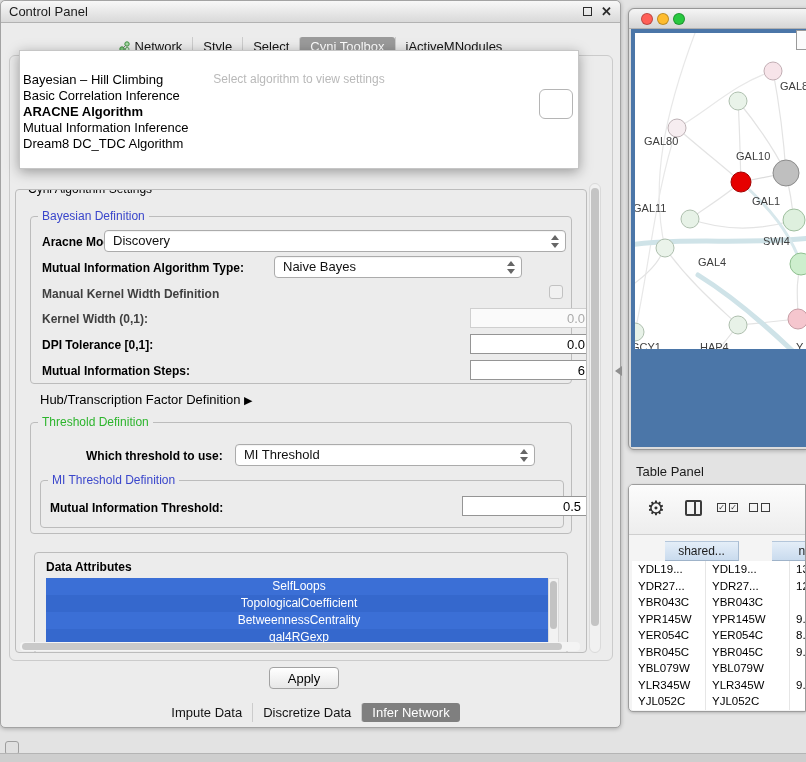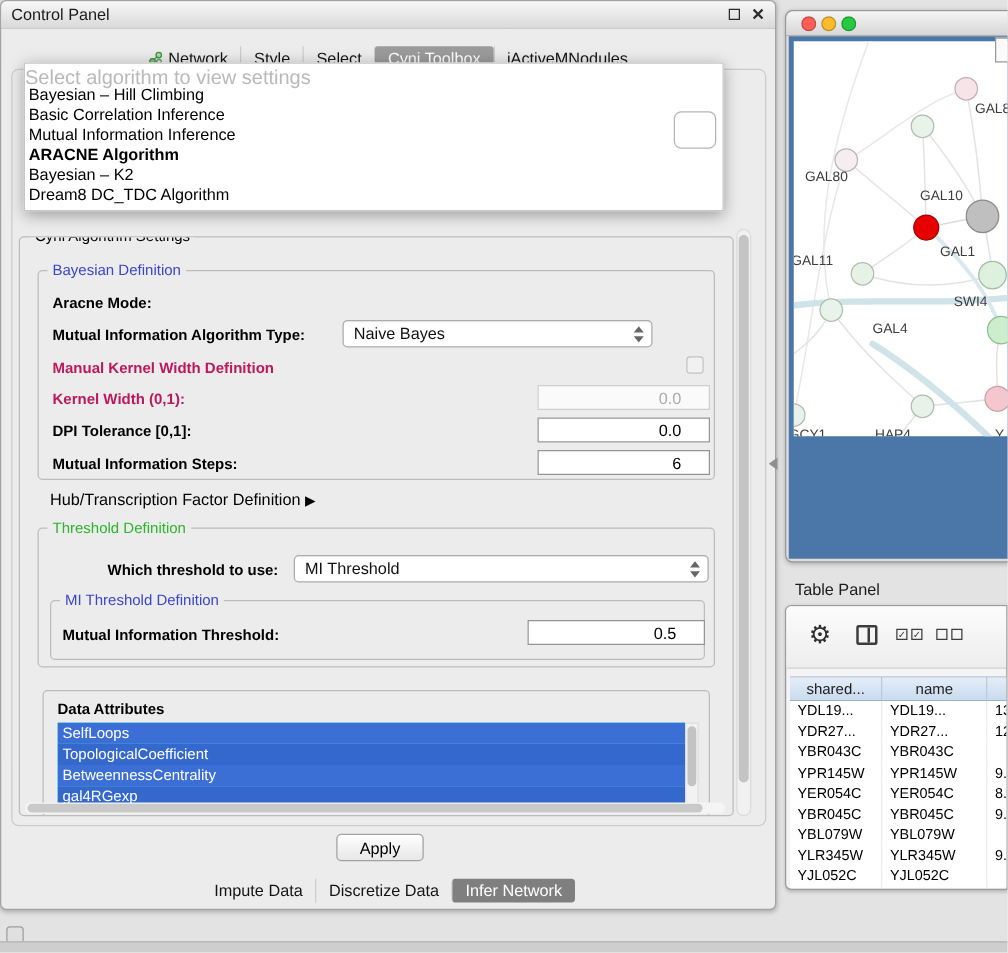--- a/index.html
+++ b/index.html
@@ -39,53 +39,53 @@
     border:1px solid #cbcbcb; border-radius:6px; }
 
   
   #combo-stub { position:absolute; left:538px; top:88px; width:34px; height:30px;
     border:1px solid #b5b5b5; border-radius:6px; z-index:30; }
 
   
   #algo-popup { position:absolute; left:18px; top:49px; width:560px; height:119px;
     background:#fff; border:1px solid #c6c6c6;
     box-shadow:0 3px 12px rgba(0,0,0,.35); z-index:20; }
-  #algo-popup .ph { color:#b9b9b9; font-size:16px; padding-top:3px; height:17px; }
+  #algo-popup .ph { text-align:center; color:#b9b9b9; font-size:12px; padding-top:21px; height:17px; }
   .opt { height:16px; line-height:16px; font-size:13px; padding-left:3px; color:#000; white-space:nowrap; }
   .opt.sel { font-weight:bold; }
 
   
   .group { position:absolute; border:1px solid #bcbcbc; border-radius:4px; }
   #settings-group { left:14px; top:188px; width:572px; height:464px; overflow:hidden; background:#ececec; }
   .gtitle { position:absolute; background:#ececec; padding:0 4px; font-size:12px; white-space:nowrap; z-index:2; }
   .blue  { color:#3a46cb; }
   .green { color:#2db52d; }
   .black { color:#000; }
 
   .lbl { position:absolute; font-size:12px; font-weight:bold; color:#000; white-space:nowrap; }
-  .lbl.dis { color:#be185d; }
+  .lbl.dis { color:#404040; }
   .plainlbl { position:absolute; font-size:13px; font-weight:normal; color:#000; white-space:nowrap; }
 
   .combo { position:absolute; height:22px; background:#fff; border:1px solid #ababab; border-radius:4px;
     font-size:13px; line-height:20px; padding-left:8px; box-shadow:inset 0 1px 1px rgba(0,0,0,.05); }
   .combo .spin { position:absolute; right:5px; top:4px; width:9px; height:14px; }
   .combo .spin i { display:block; width:0; height:0; border-left:4px solid transparent; border-right:4px solid transparent; }
   .combo .spin .up { border-bottom:5px solid #666; margin-bottom:3px; }
   .combo .spin .dn { border-top:5px solid #666; }
 
   .tf { position:absolute; height:20px; background:#fff; border:1px solid #959595;
-    font-family:"Liberation Sans",sans-serif; font-size:13px; text-align:right; padding:0 22px; color:#000; }
+    font-family:"Liberation Sans",sans-serif; font-size:13px; text-align:right; padding:0 22px; color:#000;margin-left:40px; }
   .tf.dis { background:#fafafa; border:1px solid #cfcfcf; color:#ababab; }
 
   .checkbox { position:absolute; width:14px; height:14px; background:#f1f1f1;
     border:1px solid #c2c2c2; border-radius:3px; }
 
   .tri { font-size:11px; color:#000; }
 
-  #attr-list { position:absolute; left:30px; top:388px; width:502px; height:72px; background:#5eead4; overflow:hidden; }
+  #attr-list { position:absolute; left:30px; top:388px; width:502px; height:72px; background:#0c4a6e; overflow:hidden;text-align:center; }
   .attr-item { height:17px; line-height:17px; font-size:12px; color:#fff; background:#3b6fd6; padding-left:4px; white-space:nowrap; }
   .attr-item:nth-child(2n) { background:#3568cd; }
   #list-scroll { position:absolute; left:532px; top:388px; width:11px; height:72px;
     background:#f2f2f2; border:1px solid #dcdcdc; }
   #list-scroll .thumb { position:absolute; left:1px; top:2px; width:7px; height:48px; background:#c3c3c3; border-radius:4px; }
 
   #hscroll { position:absolute; left:4px; top:452px; width:560px; height:9px; background:#f4f4f4; border-radius:4px; }
   #hscroll .thumb { position:absolute; left:2px; top:1px; width:540px; height:7px; background:#c9c9c9; border-radius:4px; }
 
   #cp-vscroll { position:absolute; left:588px; top:182px; width:12px; height:470px;
@@ -117,21 +117,21 @@
   #tbl-toolbar { position:absolute; left:0; top:0; right:0; height:50px;
     background:linear-gradient(#fcfcfc,#ededed); border-bottom:1px solid #cfcfcf; }
   .gear { position:absolute; left:18px; top:11px; font-size:20px; color:#2f2f2f; line-height:24px; }
   .columns-ico { position:absolute; left:56px; top:15px; width:17px; height:16px; border:2px solid #3c3c3c; border-radius:2px; }
   .columns-ico i { position:absolute; left:50%; top:0; bottom:0; width:2px; background:#3c3c3c; }
   .ckpair { position:absolute; top:18px; display:flex; gap:3px; }
   .ckbox { width:9px; height:9px; border:1.5px solid #3c3c3c; font-size:8px; line-height:8px; color:#3c3c3c; text-align:center; }
   #tbl-head { position:absolute; left:3px; top:56px; height:20px; display:flex; }
   .hcell { height:20px; background:linear-gradient(#e4eef8,#c9dbee); border-right:1px solid #a8bcd2;
     border-top:1px solid #b4c6da; border-bottom:1px solid #9fb3c9;
-    font-size:12px; line-height:19px; text-align:center; color:#1c1c1c; }
+    font-size:12px; line-height:19px; text-align:center; color:#1c1c1c;margin-left:33px; }
   #tbl-body { position:absolute; left:3px; top:76px; background:#fff; }
   .trow { display:flex; height:16.5px; }
   .tcell { font-size:11.5px; line-height:16px; padding-left:6px; border-right:1px solid #e6e6e6;
     white-space:nowrap; overflow:hidden; color:#000; background:#fff; }
 
   
   #splitter-arrow { position:absolute; left:615px; top:366px; width:0; height:0;
     border-top:5px solid transparent; border-bottom:5px solid transparent; border-right:7px solid #8f8f8f; }
   #gripper { position:absolute; left:5px; top:741px; width:14px; height:14px;
     background:#e0e0e0; border:1px solid #9e9e9e; border-radius:3px; }
@@ -180,20 +180,27 @@
   <div id="toolbox-frame"></div>
   <div id="combo-stub"></div>
 
   <div id="settings-group" class="group">
     <span class="gtitle black" style="left:8px; top:-8px;">Cyni Algorithm Settings</span>
 
     <div class="group" style="left:14px; top:26px; width:542px; height:168px;"></div>
     <span class="gtitle blue" style="left:22px; top:19px;">Bayesian Definition</span>
 
     <span class="lbl" style="left:26px; top:45px;">Aracne Mode:</span>
+    <div class="combo" style="left:88px; top:40px; width:462px;">
+      <span>Discovery</span>
+      <span class="spin">
+          <i class="up"></i>
+          <i class="dn"></i>
+        </span>
+    </div>
 
     <span class="lbl" style="left:26px; top:71px;">Mutual Information Algorithm Type:</span>
     <div class="combo" style="left:258px; top:66px; width:248px;">
       <span>Naive Bayes</span>
       <span class="spin">
           <i class="up"></i>
           <i class="dn"></i>
         </span>
     </div>
 
@@ -211,21 +218,21 @@
 
     <span class="plainlbl" style="left:24px; top:202px;">
       <span>Hub/Transcription Factor Definition</span>
       <span class="tri">▶</span>
     </span>
 
     <div class="group" style="left:14px; top:232px; width:542px; height:112px;"></div>
     <span class="gtitle green" style="left:22px; top:225px;">Threshold Definition</span>
 
     <span class="lbl" style="left:70px; top:259px;">Which threshold to use:</span>
-    <div class="combo" style="left:219px; top:254px; width:332px;">
+    <div class="combo" style="left:219px; top:254px; width:300px;">
       <span>MI Threshold</span>
       <span class="spin">
           <i class="up"></i>
           <i class="dn"></i>
         </span>
     </div>
 
     <div class="group" style="left:24px; top:290px; width:524px; height:48px;"></div>
     <span class="gtitle blue" style="left:32px; top:283px;">MI Threshold Definition</span>
 
@@ -267,23 +274,22 @@
       <span class="tab sel">
         <span>Infer Network</span>
       </span>
     </div>
 
   <div id="algo-popup">
     <div class="ph">Select algorithm to view settings</div>
     <div id="algo-options">
         <div class="opt">Bayesian – Hill Climbing</div>
         <div class="opt">Basic Correlation Inference</div>
+        <div class="opt sel">ARACNE Algorithm</div>
         <div class="opt">Mutual Information Inference</div>
-        <div class="opt sel">ARACNE Algorithm</div>
-        <div class="opt">Bayesian – K2</div>
         <div class="opt">Dream8 DC_TDC Algorithm</div>
       </div>
   </div>
 </div>
 
 <div id="net-window">
   <div id="net-titlebar">
       <span class="tl" style="left: 12px; background: rgb(255, 95, 87); border: 1px solid rgba(0, 0, 0, 0.25);"></span>
       <span class="tl" style="left: 28px; background: rgb(254, 188, 46); border: 1px solid rgba(0, 0, 0, 0.25);"></span>
       <span class="tl" style="left: 44px; background: rgb(40, 200, 64); border: 1px solid rgba(0, 0, 0, 0.25);"></span>

